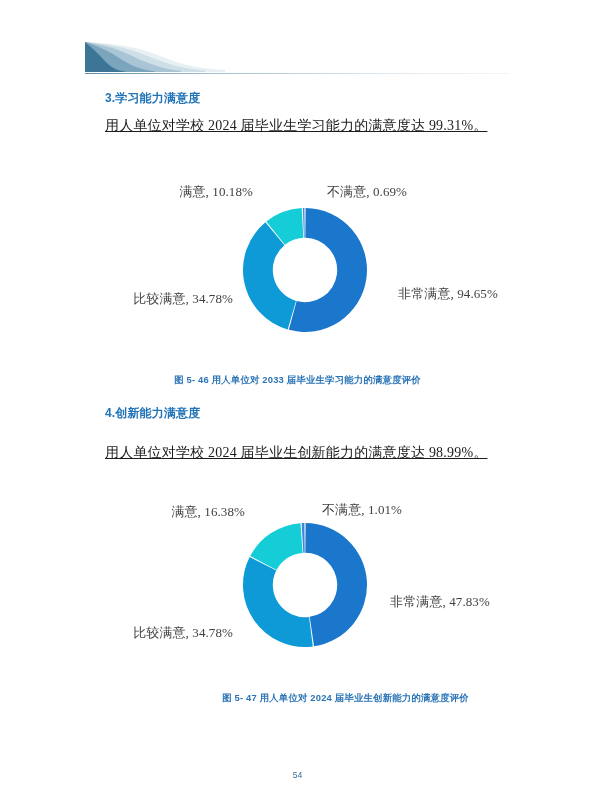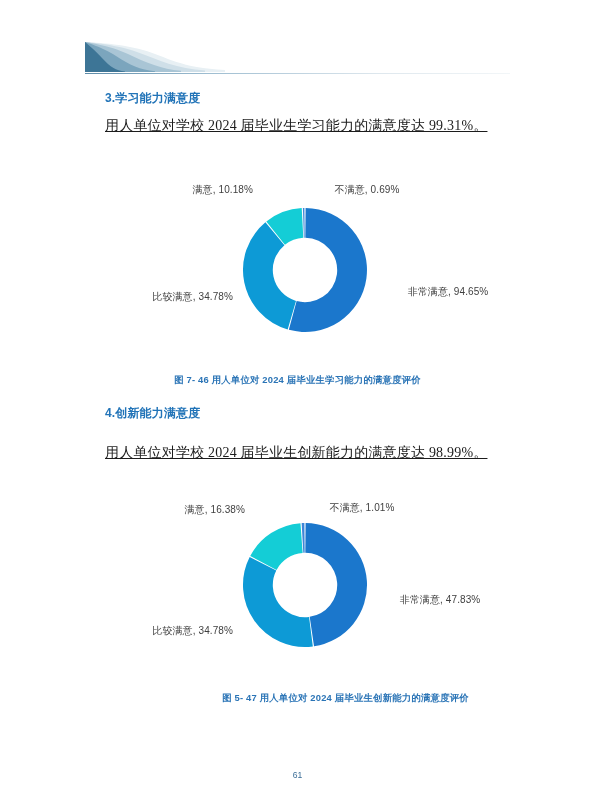--- a/index.html
+++ b/index.html
@@ -103,22 +103,22 @@
   .donut-wrap {
     position: absolute;
     width: 130px;
     height: 130px;
   }
   .donut-wrap svg {
     display: block;
   }
   .chart-label {
     position: absolute;
-    font-family: Liberation Sans, sans-serif;
-    font-size: 10px;
+    font-family: Liberation Serif, serif;
+    font-size: 13px;
     color: #3f3f3f;
     white-space: nowrap;
     letter-spacing: 0.1px;
   }
   .chart-label.right { text-align: center; }
   .chart-label.left  { text-align: right; }
 </style>
 </head>
 <body>
 
@@ -146,21 +146,21 @@
           <path d="M -2.09,-61.96 A 62,62 0 0 1 -0.60,-62.00 L -0.31,-32.20 A 32.2,32.2 0 0 0 -1.09,-32.18 Z" fill="#3f86d8"></path>
         </g>
     </svg>
   </div>
   <div class="chart-label left" style="left:133px; top:290px; width:100px;">比较满意, 34.78%</div>
   <div class="chart-label left" style="left:153px; top:183px; width:100px;">满意, 10.18%</div>
   <div class="chart-label right" style="left:312px; top:183px; width:110px;">不满意, 0.69%</div>
   <div class="chart-label right" style="left:393px; top:285px; width:110px;">非常满意, 94.65%</div>
 </div>
 
-<div class="fig-caption" style="top:374px;">图 7- 46  用人单位对 2024 届毕业生学习能力的满意度评价</div>
+<div class="fig-caption" style="top:374px;">图 5- 46  用人单位对 2033 届毕业生学习能力的满意度评价</div>
 
 <div class="section-heading" style="top:405px;">4.创新能力满意度</div>
 <div class="body-para" style="top:432px;margin-top:12px;">用人单位对学校 2024 届毕业生创新能力的满意度达 98.99%。</div>
 
 <div class="chart-block" style="top:0;">
   <div class="donut-wrap" style="left:240px; top:520px;">
     <svg viewBox="0 0 130 130" width="130" height="130">
       <g transform="translate(65,65)">
           <path d="M 0.60,-62.00 A 62,62 0 0 1 9.02,61.34 L 4.68,31.86 A 32.2,32.2 0 0 0 0.31,-32.20 Z" fill="#1b77cc"></path>
           <path d="M 7.84,61.50 A 62,62 0 0 1 -55.32,-28.00 L -28.73,-14.54 A 32.2,32.2 0 0 0 4.07,31.94 Z" fill="#0d9ad6"></path>
@@ -170,13 +170,13 @@
     </svg>
   </div>
   <div class="chart-label left" style="left:133px; top:624px; width:100px;">比较满意, 34.78%</div>
   <div class="chart-label left" style="left:145px; top:503px; width:100px;">满意, 16.38%</div>
   <div class="chart-label right" style="left:307px; top:501px; width:110px;">不满意, 1.01%</div>
   <div class="chart-label right" style="left:385px; top:593px; width:110px;">非常满意, 47.83%</div>
 </div>
 
 <div class="fig-caption" style="top:692px;padding-left:48px;">图 5- 47  用人单位对 2024 届毕业生创新能力的满意度评价</div>
 
-<div class="page-number">61</div>
+<div class="page-number">54</div>
 
 </body></html>

